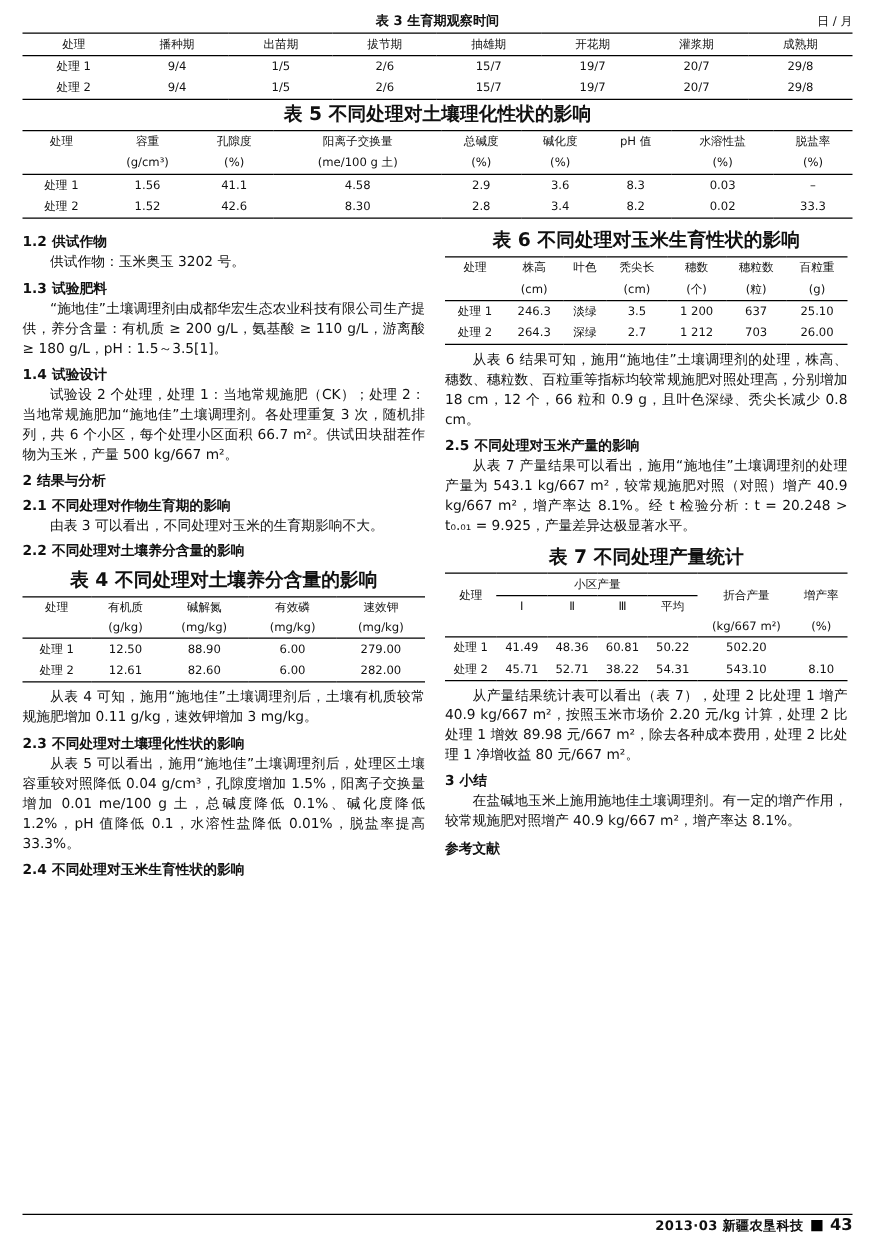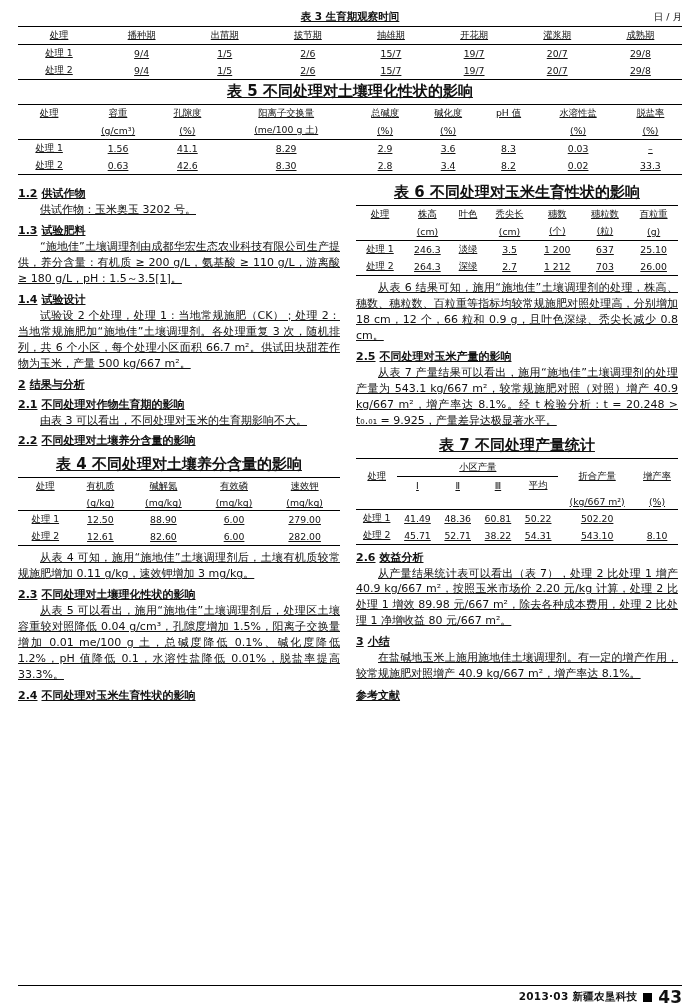--- a/index.html
+++ b/index.html
@@ -4,21 +4,21 @@
 <style>
   html,body{margin:0;padding:0;}
   body{
     width:700px;height:1005px;
     background:#ffffff;
     font-family:"DejaVu Sans","Liberation Sans",sans-serif;
     color:#111;
     position:relative;
     overflow:hidden;
   }
-  .page{position:relative;width:700px;height:1005px;box-sizing:border-box;padding:10px 18px 0 18px;text-decoration:underline;}
+  .page{position:relative;width:700px;height:1005px;box-sizing:border-box;padding:10px 18px 0 18px;}
 
   
   .tbl{width:100%;border-collapse:collapse;font-size:9.3px;}
   .tbl th,.tbl td{padding:2px 2px;text-align:center;font-weight:normal;white-space:nowrap;}
   .tbl thead th{font-size:9.3px;}
   .rule-top td,.rule-top th{border-top:1.6px solid #000;}
   .rule-mid td,.rule-mid th{border-bottom:0.9px solid #000;}
   .rule-bot td,.rule-bot th{border-bottom:1.6px solid #000;}
   .unit{font-size:8.2px;}
   .lead{text-align:left;padding-left:12px;}
@@ -34,26 +34,26 @@
   .sec-row{display:flex;gap:4px;align-items:baseline;margin:5px 0 1px 0;}
   .sec-row .num{font-weight:bold;font-size:11px;white-space:nowrap;}
   .sec-row .txt{font-weight:bold;font-size:11px;}
   p.body{font-size:11px;line-height:1.45;margin:1px 0 1px 0;text-align:justify;text-indent:2em;}
   .tblwrap{margin:5px 0 4px 0;}
   .caption{text-align:center;font-weight:bold;font-size:15px;padding:2px 0 3px 0;}
   .refs{font-size:9.4px;line-height:1.4;margin-top:2px;text-align:justify;}
   .refhead{font-size:11px;font-weight:bold;margin:6px 0 18px 0;}
 
   
-  .footer{position:absolute;left:0;right:0;bottom:0;height:20px;}
+  .footer{position:absolute;left:0;right:0;bottom:14px;height:20px;}
   .footer .line{position:absolute;left:18px;right:18px;top:0;border-top:1px solid #000;}
   .footer-inner{position:absolute;right:18px;top:2px;display:flex;align-items:center;gap:6px;}
   .sq{display:inline-block;width:9px;height:9px;background:#000;}
   .jname{font-size:10.5px;font-weight:bold;letter-spacing:0.3px;}
-  .pgno{font-size:17px;font-weight:bold;}
+  .pgno{font-size:13px;font-weight:bold;}
 </style>
 </head>
 <body>
 
 <div class="page">
 
   <div class="t3head">
     <span class="ttl">表 3   生育期观察时间</span>
     <span class="rt">日 / 月</span>
   </div>
@@ -119,30 +119,30 @@
         <th class="unit"></th>
         <th class="unit">(%)</th>
         <th class="unit">(%)</th>
       </tr>
     </thead>
     <tbody>
       <tr>
         <td class="lead">处理 1</td>
         <td>1.56</td>
         <td>41.1</td>
-        <td>8.29</td>
+        <td>4.58</td>
         <td>2.9</td>
         <td>3.6</td>
         <td>8.3</td>
         <td>0.03</td>
         <td>–</td>
       </tr>
       <tr class="rule-bot">
         <td class="lead">处理 2</td>
-        <td>0.63</td>
+        <td>1.52</td>
         <td>42.6</td>
         <td>8.30</td>
         <td>2.8</td>
         <td>3.4</td>
         <td>8.2</td>
         <td>0.02</td>
         <td>33.3</td>
       </tr>
     </tbody>
   </table>
@@ -336,24 +336,20 @@
               <td>52.71</td>
               <td>38.22</td>
               <td>54.31</td>
               <td>543.10</td>
               <td>8.10</td>
             </tr>
           </tbody>
         </table>
       </div>
 
-      <div class="sec-row">
-        <span class="num">2.6</span>
-        <span class="txt">效益分析</span>
-      </div>
       <p class="body">从产量结果统计表可以看出（表 7），处理 2 比处理 1 增产 40.9 kg/667 m²，按照玉米市场价 2.20 元/kg 计算，处理 2 比处理 1 增效 89.98 元/667 m²，除去各种成本费用，处理 2 比处理 1 净增收益 80 元/667 m²。</p>
 
       <div class="sec-row">
         <span class="num">3</span>
         <span class="txt">小结</span>
       </div>
       <p class="body">在盐碱地玉米上施用施地佳土壤调理剂。有一定的增产作用，较常规施肥对照增产 40.9 kg/667 m²，增产率达 8.1%。</p>
 
       <div class="refhead">参考文献</div>
 

